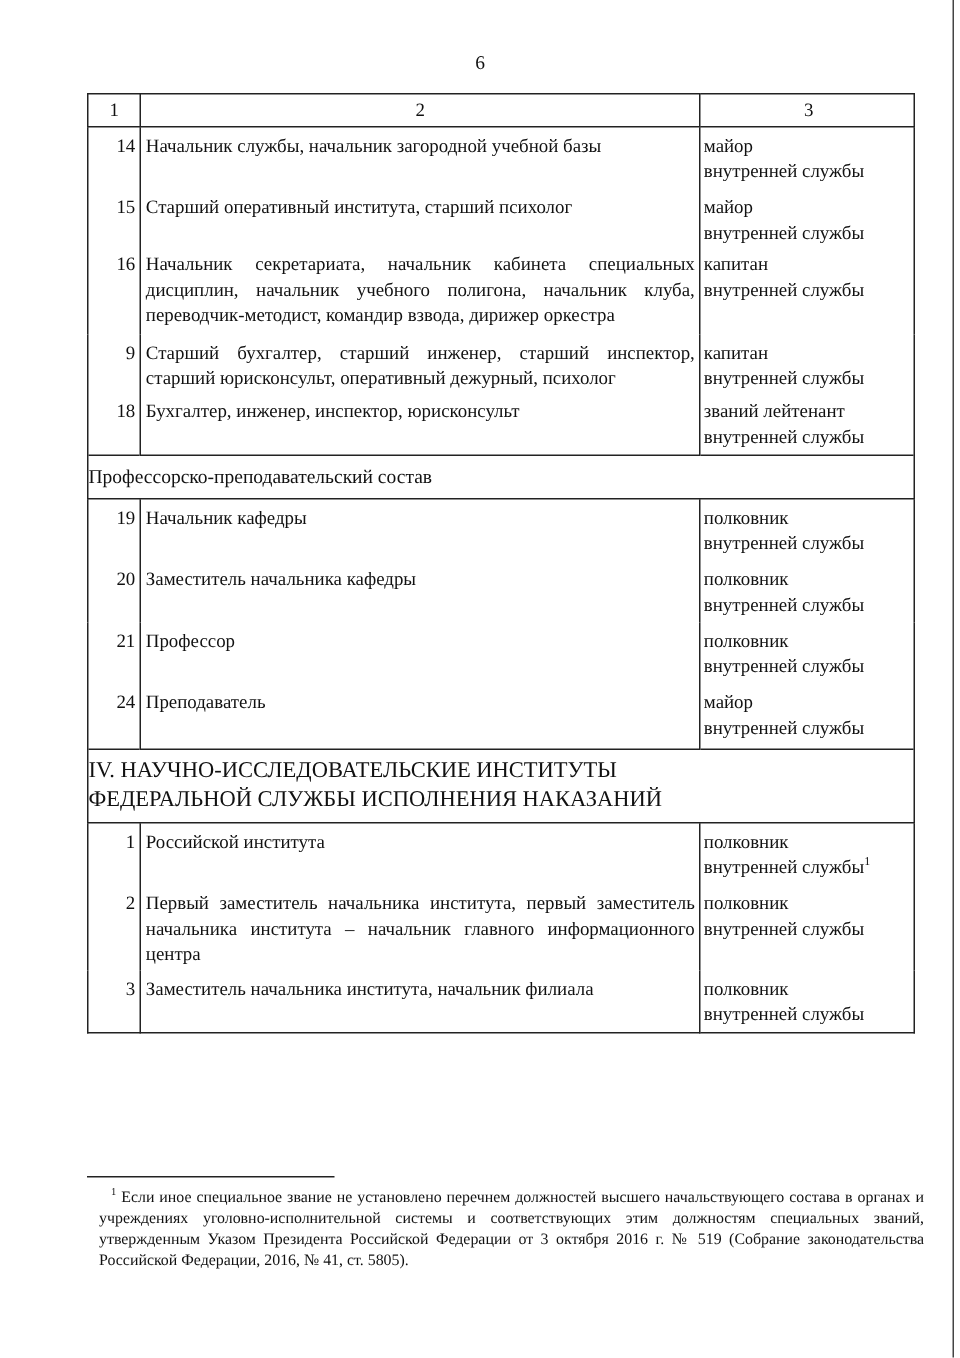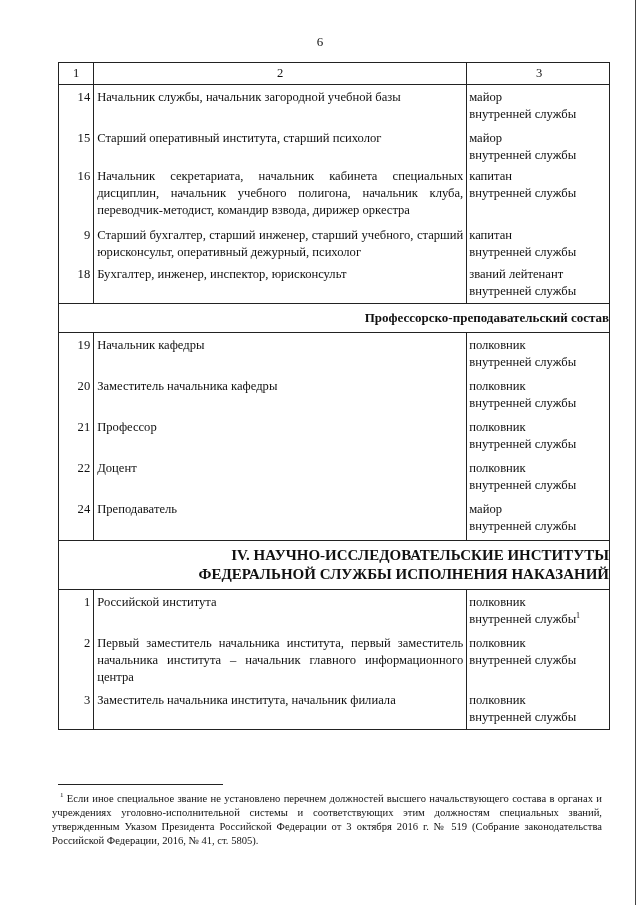--- a/index.html
+++ b/index.html
@@ -65,22 +65,22 @@
     }
     td.rank {
       width: 136px;
       padding-top: 4px !important;
       padding-left: 2px !important;
       white-space: nowrap;
     }
     tr.row td { border-bottom: none; }
     tr.section-row td {
       border: 1.4px solid #222;
-      text-align: right;
-      font-weight: bold;
+      text-align: left;
+      font-weight: normal;
       padding: 5px 0 !important;
     }
     tr.section-row.small td {
       font-size: 13px;
       height: 18px;
     }
     tr.section-row.big td {
       font-size: 15px;
       line-height: 19px;
       padding: 5px 0 5px 0 !important;
@@ -92,21 +92,21 @@
       position: absolute;
       top: 784px;
       left: 58px;
       width: 165px;
       height: 1px;
       background: #222;
     }
     .footnote {
       position: absolute;
       top: 792px;
-      left: 52px;
+      left: 66px;
       width: 550px;
       font-size: 10.6px;
       line-height: 14px;
       text-align: justify;
       text-indent: 8px;
     }
     .footnote sup { font-size: 7px; }
   </style>
 </head>
 <body>
@@ -141,21 +141,21 @@
     <tr class="row" style="height:59px">
       <td class="num">16</td>
       <td class="pos">Начальник секретариата, начальник кабинета специальных дисциплин, начальник учебного полигона, начальник клуба, переводчик-методист, командир взвода, дирижер оркестра</td>
       <td class="rank">
           <span class="rank-line">капитан</span>
           <span class="rank-line">внутренней службы</span>
         </td>
     </tr>
     <tr class="row" style="height:39px">
       <td class="num">9</td>
-      <td class="pos">Старший бухгалтер, старший инженер, старший учебного, старший юрисконсульт, оперативный дежурный, психолог</td>
+      <td class="pos">Старший бухгалтер, старший инженер, старший инспектор, старший юрисконсульт, оперативный дежурный, психолог</td>
       <td class="rank">
           <span class="rank-line">капитан</span>
           <span class="rank-line">внутренней службы</span>
         </td>
     </tr>
     <tr class="row" style="height:42px">
       <td class="num">18</td>
       <td class="pos">Бухгалтер, инженер, инспектор, юрисконсульт</td>
       <td class="rank">
           <span class="rank-line">званий лейтенант</span>
@@ -179,28 +179,20 @@
       <td class="num">20</td>
       <td class="pos">Заместитель начальника кафедры</td>
       <td class="rank">
           <span class="rank-line">полковник</span>
           <span class="rank-line">внутренней службы</span>
         </td>
     </tr>
     <tr class="row" style="height:41px">
       <td class="num">21</td>
       <td class="pos">Профессор</td>
-      <td class="rank">
-          <span class="rank-line">полковник</span>
-          <span class="rank-line">внутренней службы</span>
-        </td>
-    </tr>
-    <tr class="row" style="height:41px">
-      <td class="num">22</td>
-      <td class="pos">Доцент</td>
       <td class="rank">
           <span class="rank-line">полковник</span>
           <span class="rank-line">внутренней службы</span>
         </td>
     </tr>
     <tr class="row" style="height:44px">
       <td class="num">24</td>
       <td class="pos">Преподаватель</td>
       <td class="rank">
           <span class="rank-line">майор</span>

